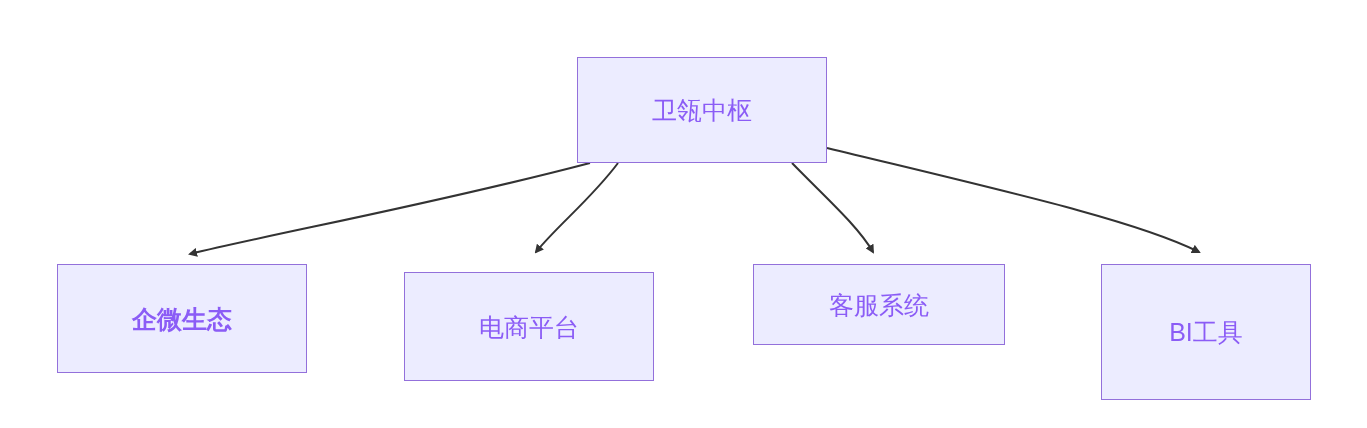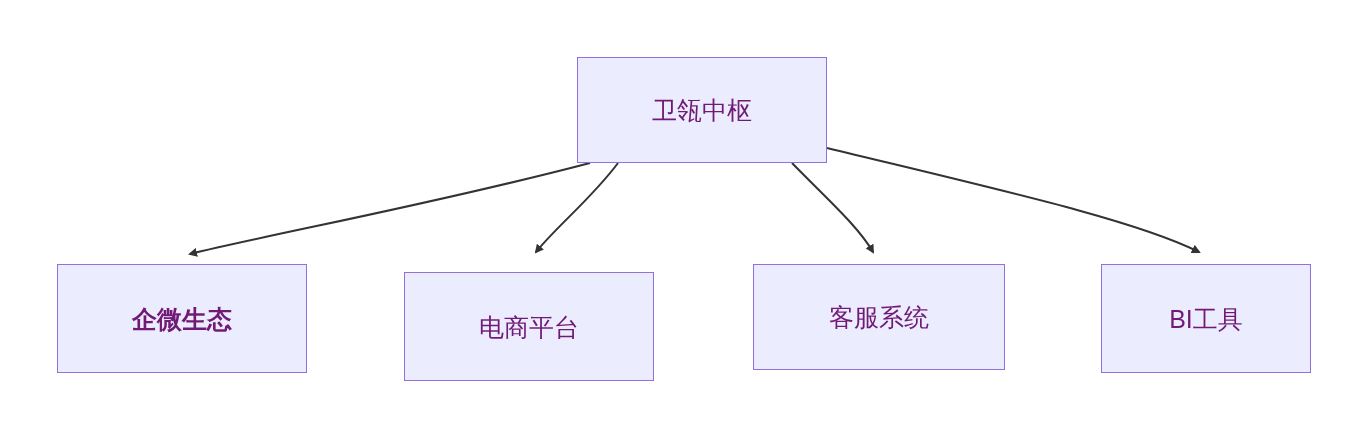--- a/index.html
+++ b/index.html
@@ -24,30 +24,30 @@
     pointer-events: none;
   }
   .node {
     position: absolute;
     box-sizing: border-box;
     background: #ECECFF;
     border: 1px solid #9370DB;
     display: flex;
     align-items: center;
     justify-content: center;
-    color: #701a75;
+    color: #8b5cf6;
     font-size: 25px;
     line-height: 1.2;
     text-align: center;
   }
   .node-root  { left: 577px;  top: 57px;  width: 250px; height: 106px; }
   .node-c0    { left: 57px;   top: 264px; width: 250px; height: 109px; font-weight: bold; }
   .node-c1    { left: 404px;  top: 264px; width: 250px; height: 109px; margin-top: 8px; }
-  .node-c2    { left: 753px;  top: 264px; width: 252px; height: 106px; }
-  .node-c3    { left: 1101px; top: 264px; width: 210px; height: 109px; }
+  .node-c2    { left: 753px;  top: 264px; width: 252px; height: 81px; }
+  .node-c3    { left: 1101px; top: 264px; width: 210px; height: 136px; }
   .edge {
     fill: none;
     stroke: #333333;
     stroke-width: 2px;
   }
 </style>
 </head>
 <body>
 
 <div class="canvas">

